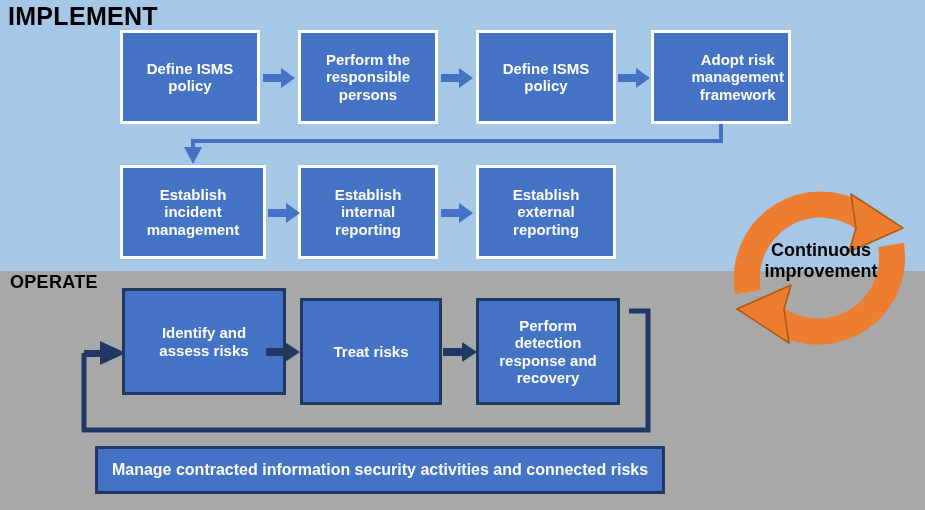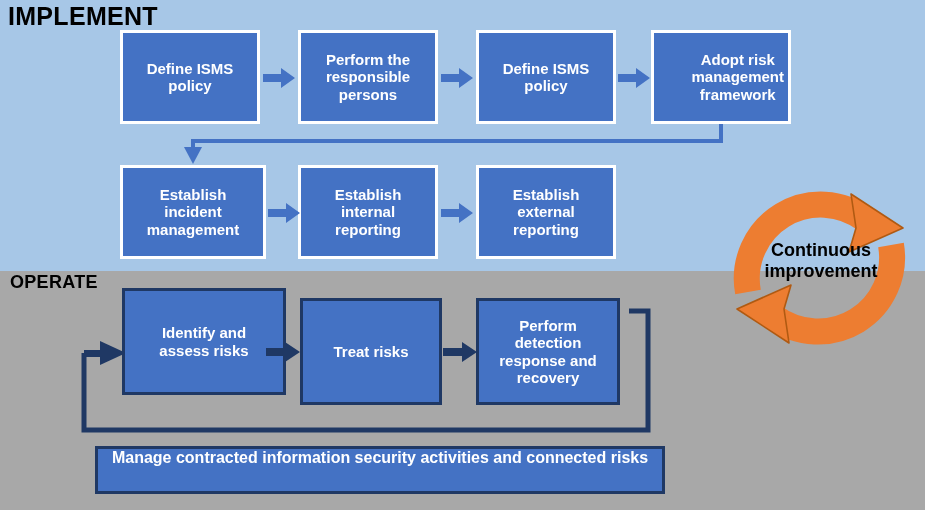--- a/index.html
+++ b/index.html
@@ -75,21 +75,21 @@
   
   #node-manage {
     position: absolute;
     box-sizing: border-box;
     background: #4472c4;
     border: 3px solid #1f3864;
     color: #ffffff;
     font-weight: bold;
     font-size: 16px;
     display: flex;
-    align-items: flex-start;
+    align-items: center;
     justify-content: center;
     text-align: center;
   }
 
   
   .arrow-svg { position: absolute; overflow: visible; }
 
   
   #links-implement, #links-operate, #cycle {
     position: absolute;

